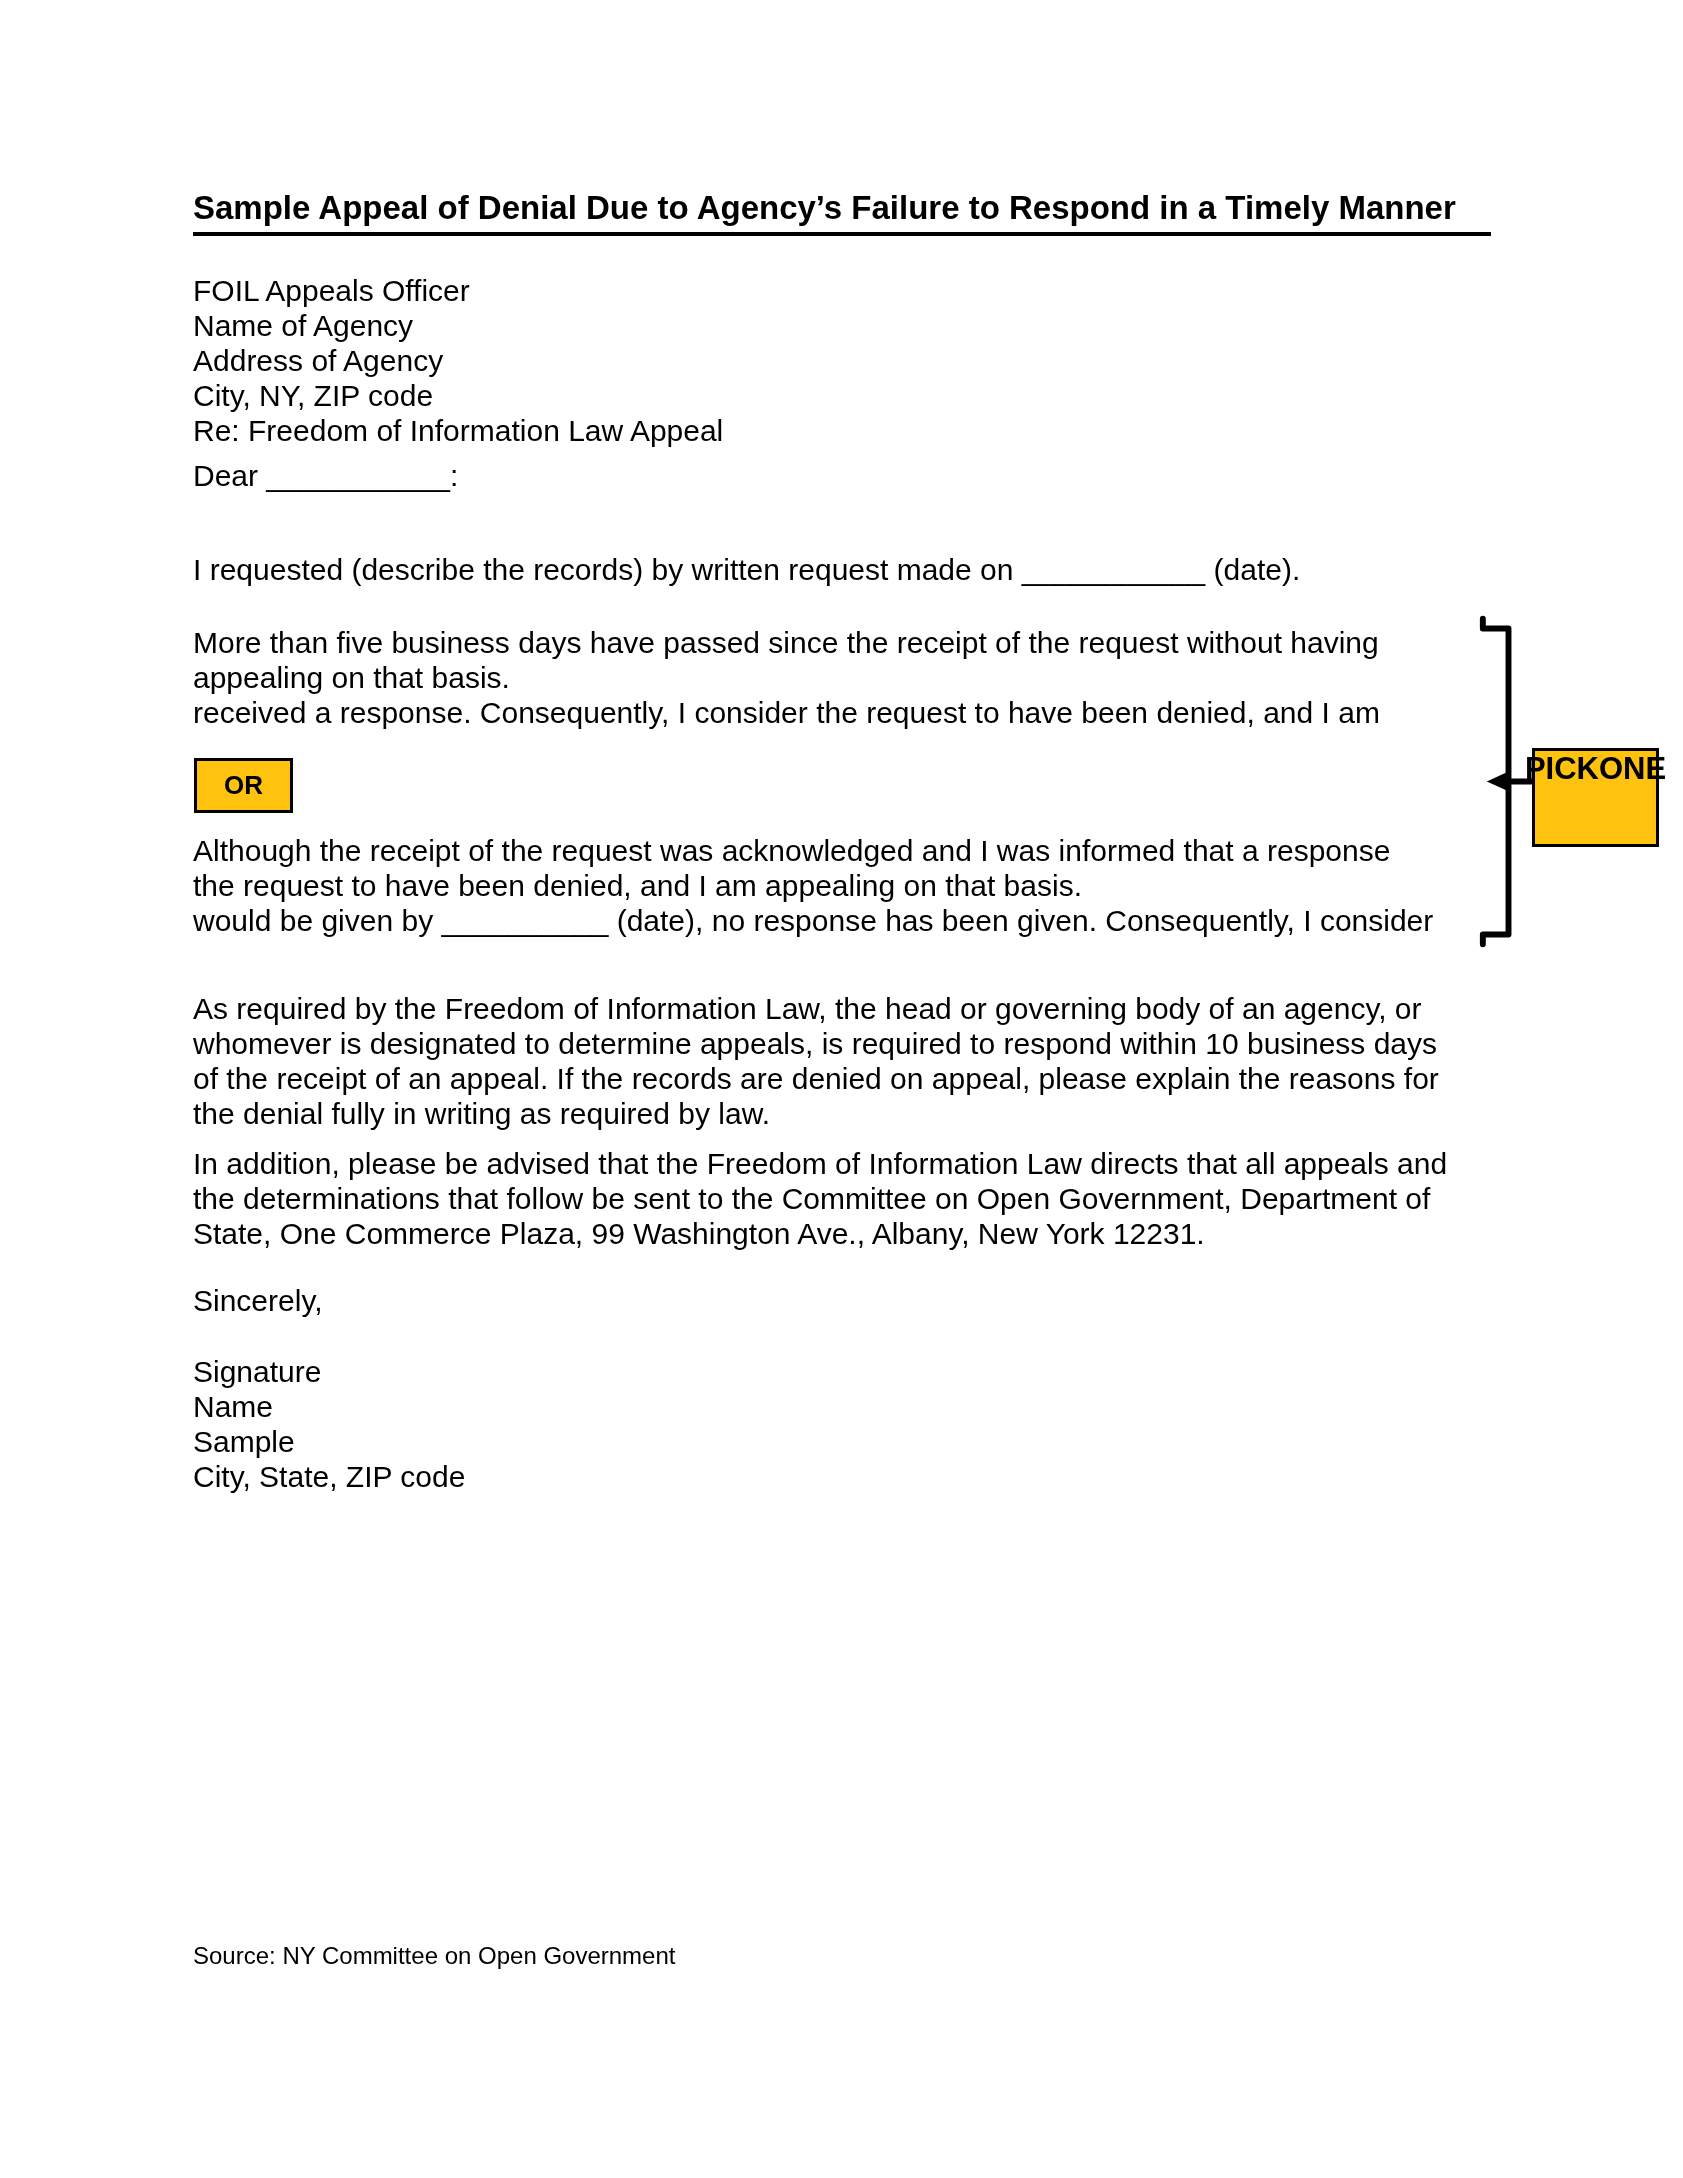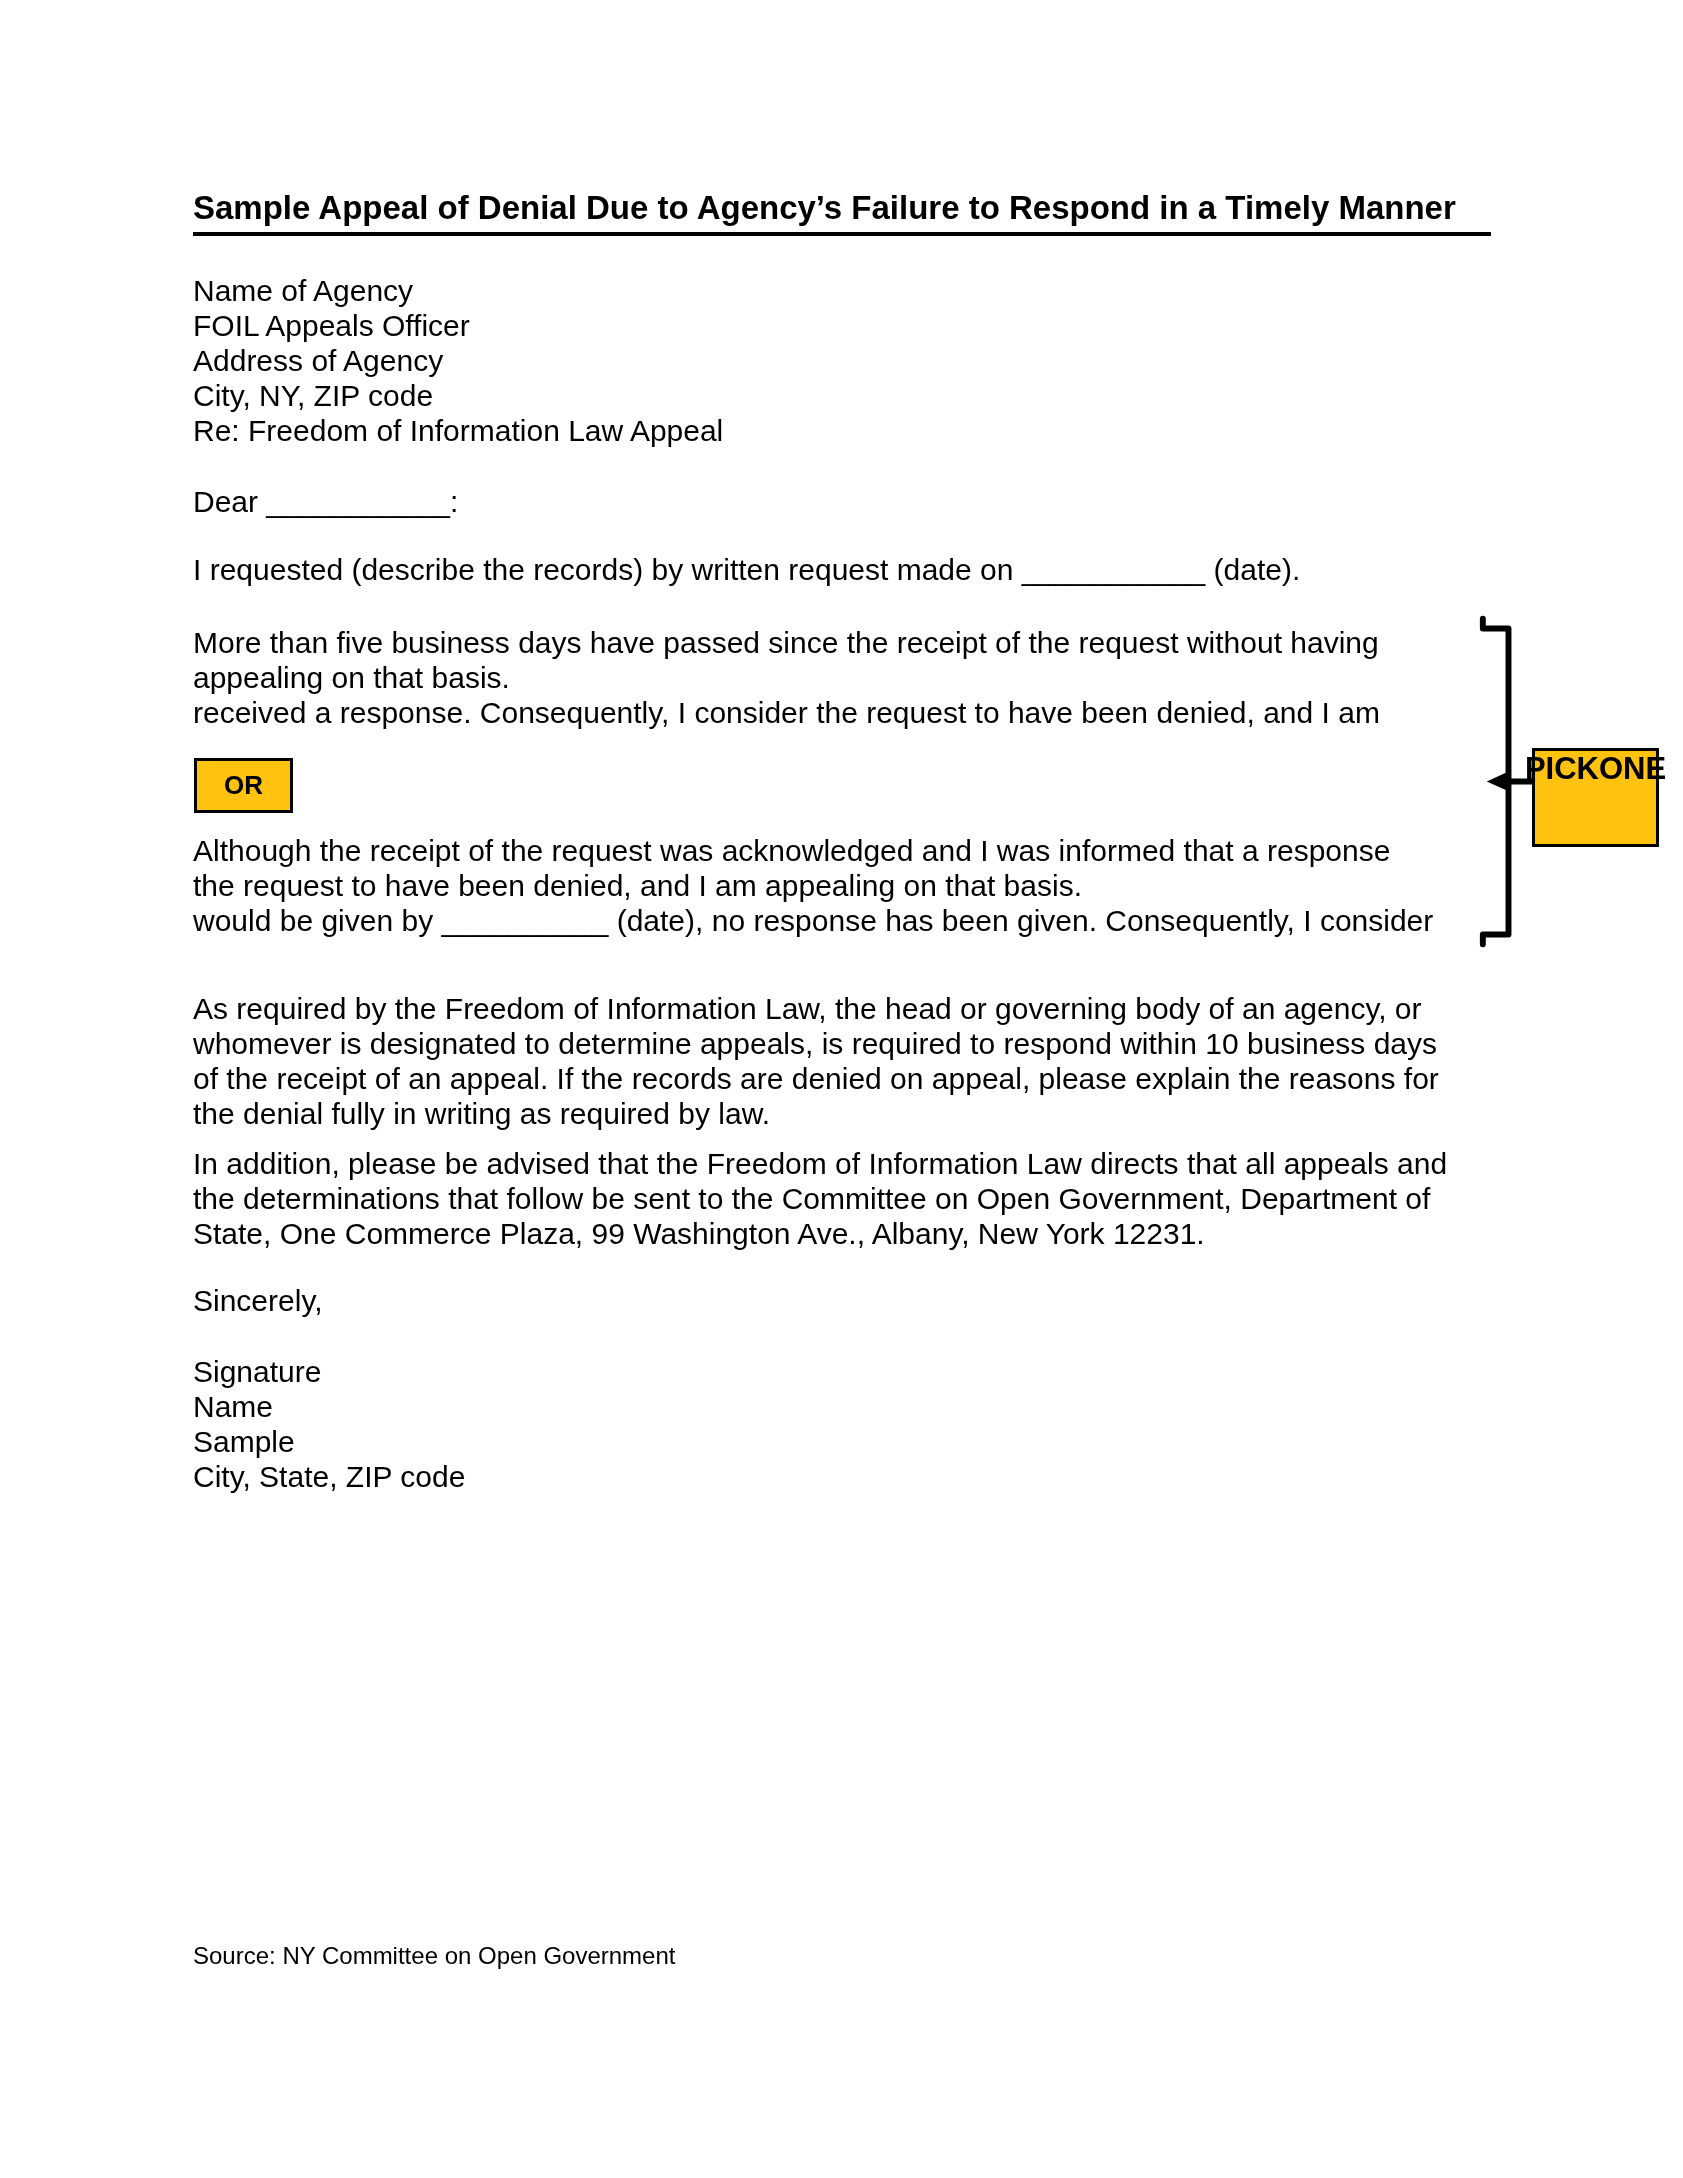--- a/index.html
+++ b/index.html
@@ -27,21 +27,21 @@
     width: 1298px;
     font-size: 33px;
     line-height: 38px;
     font-weight: bold;
     padding-bottom: 5px;
     border-bottom: 4px solid var(--ink, #000000);
     white-space: nowrap;
   }
 
   .recipient  { left: 193px; top: 273px; }
-  .salutation { left: 193px; top: 484px; }
+  .salutation { left: 193px; top: 458px; }
   .request    { left: 193px; top: 552px; white-space: nowrap; }
   .para-no-response   { left: 193px; top: 625px; }
   .para-acknowledged  { left: 193px; top: 833px; }
   .para-appeal-duty   { left: 193px; top: 971px; margin-top: 20px; }
   .para-committee     { left: 193px; top: 1146px; }
   .closing    { left: 193px; top: 1283px; }
   .signature  { left: 193px; top: 1354px; }
   .source     { left: 193px; top: 1939px; font-size: 24px; line-height: 33px; }
 
   .or-box {
@@ -84,22 +84,22 @@
   }
 </style>
 </head>
 <body>
 
 <div class="page">
 
   <div class="abs title">Sample Appeal of Denial Due to Agency’s Failure to Respond in a Timely Manner</div>
 
   <div class="abs recipient">
+      <div>FOIL Appeals Officer</div>
       <div>Name of Agency</div>
-      <div>FOIL Appeals Officer</div>
       <div>Address of Agency</div>
       <div>City, NY, ZIP code</div>
       <div>Re: Freedom of Information Law Appeal</div>
     </div>
 
   <div class="abs salutation">Dear ___________:</div>
 
   <div class="abs request">I requested (describe the records) by written request made on ___________ (date).</div>
 
   <div class="abs para-no-response">

